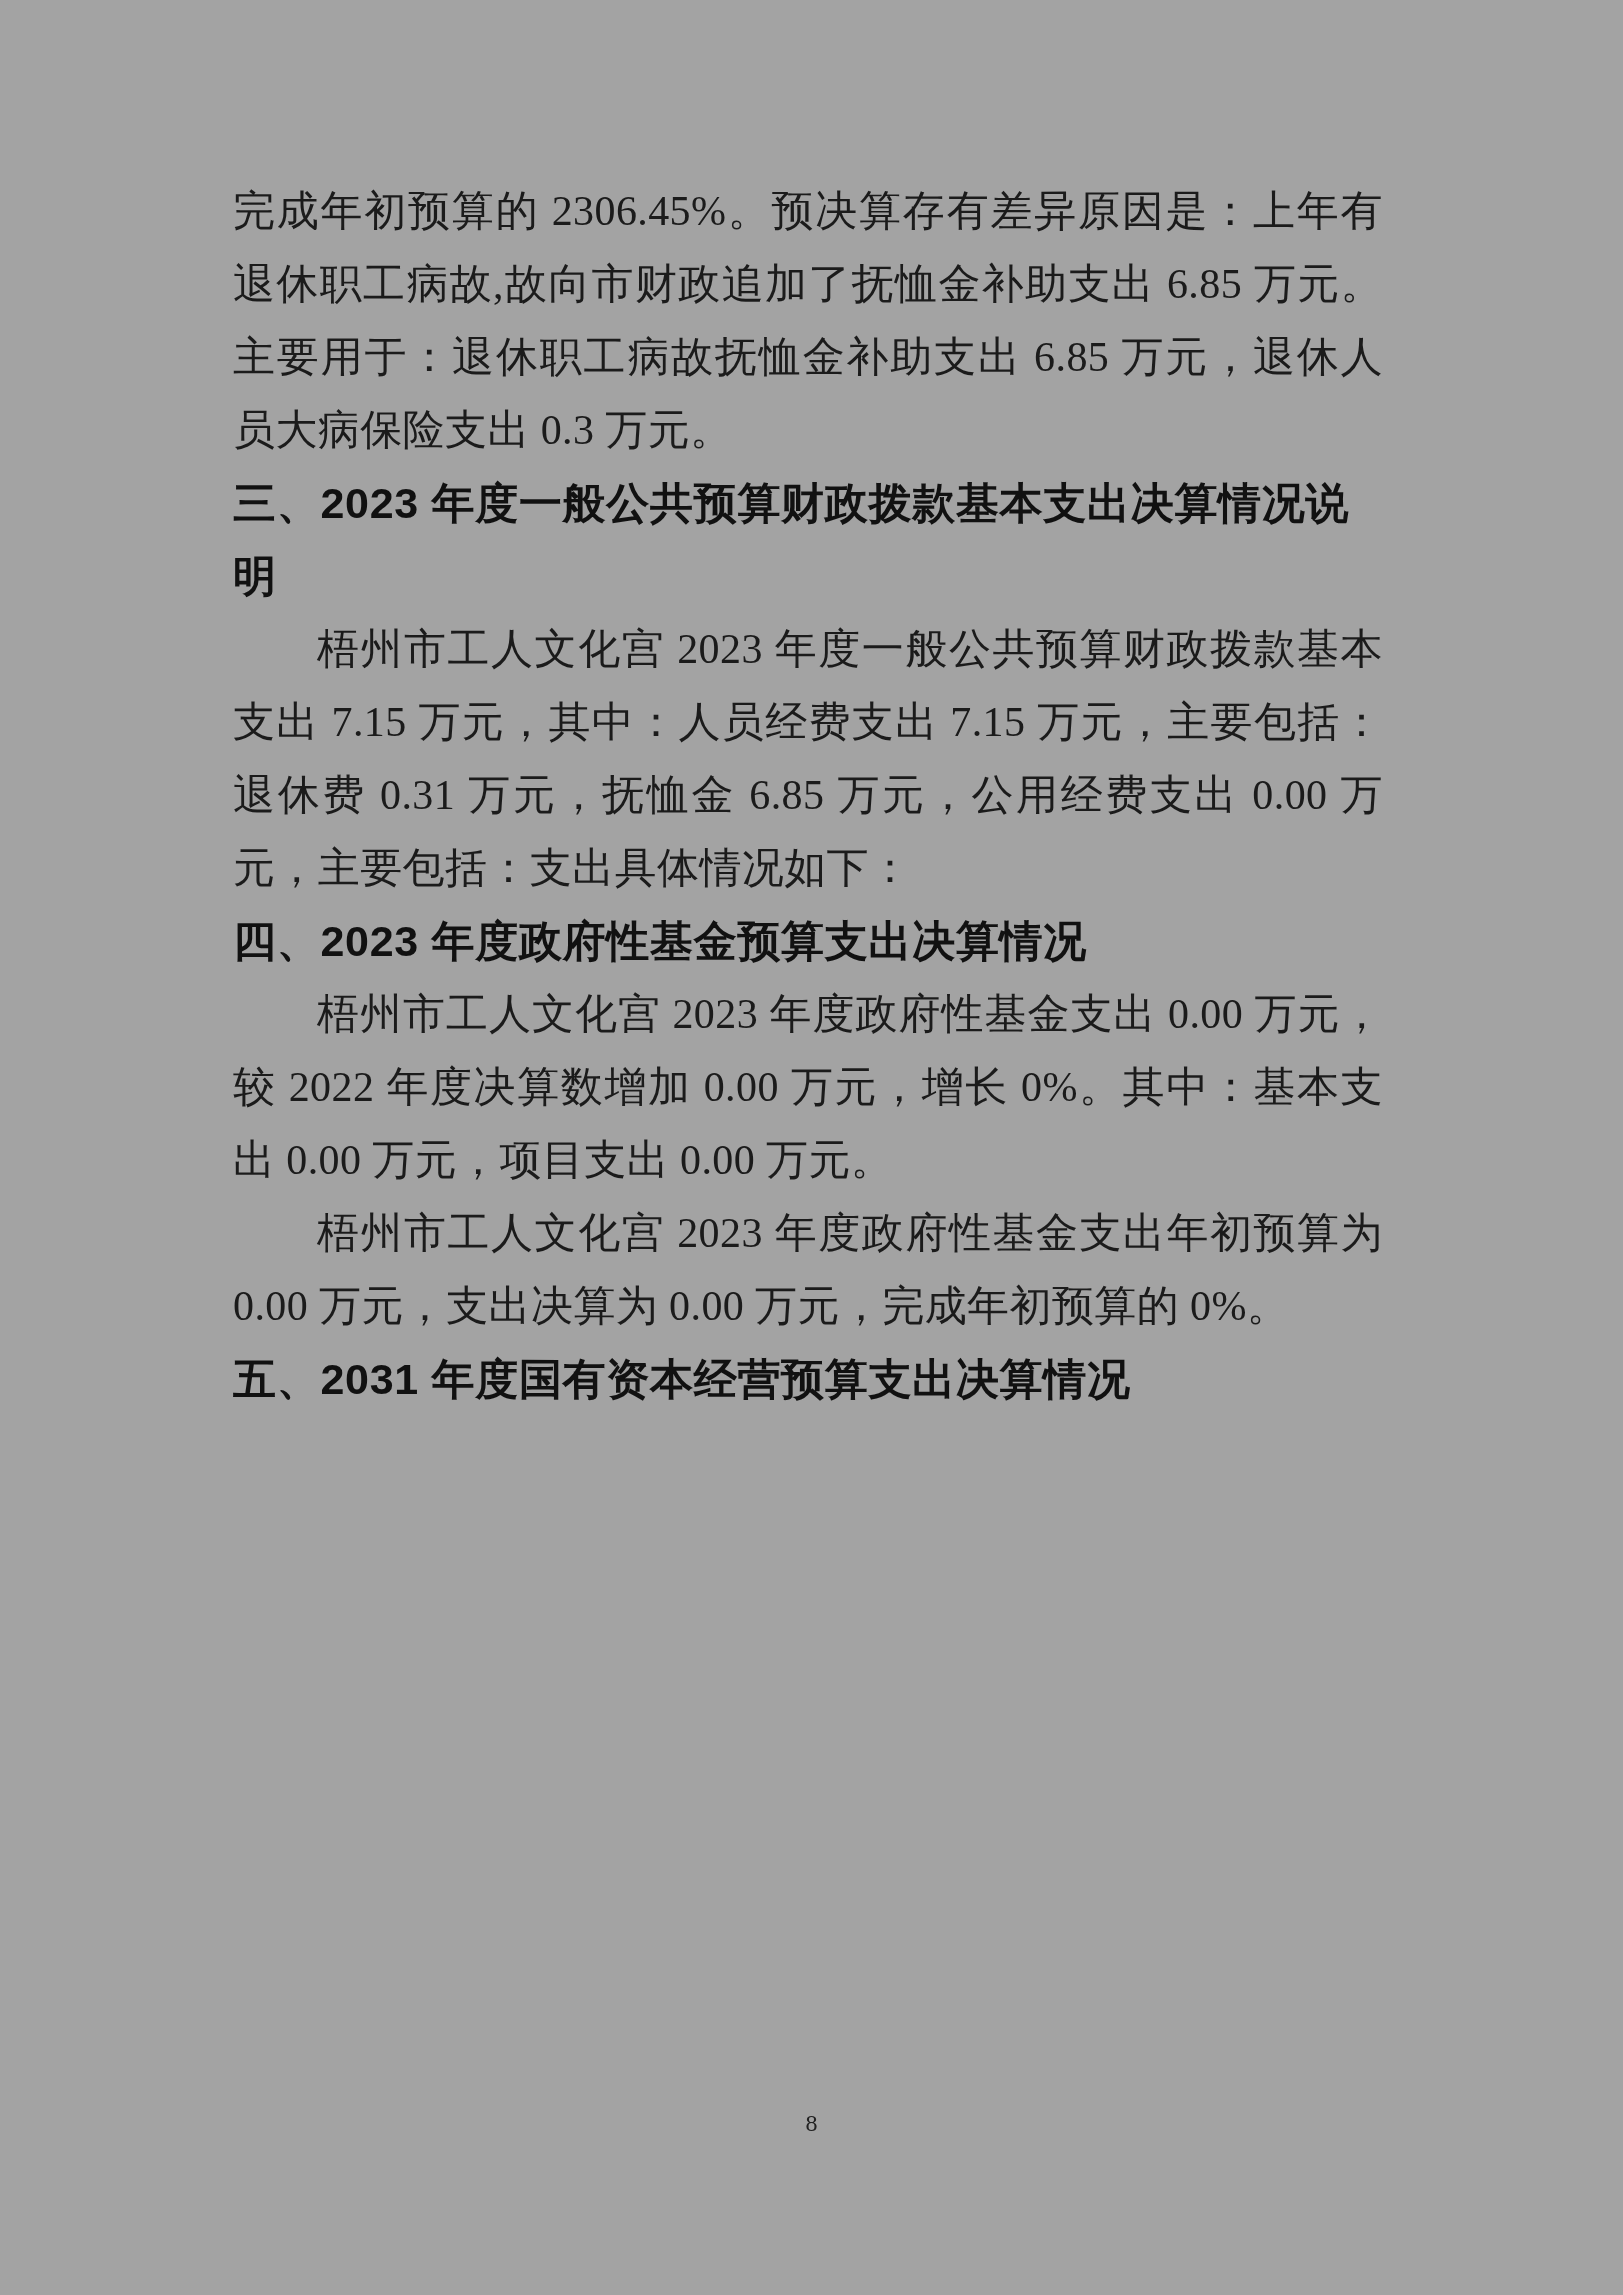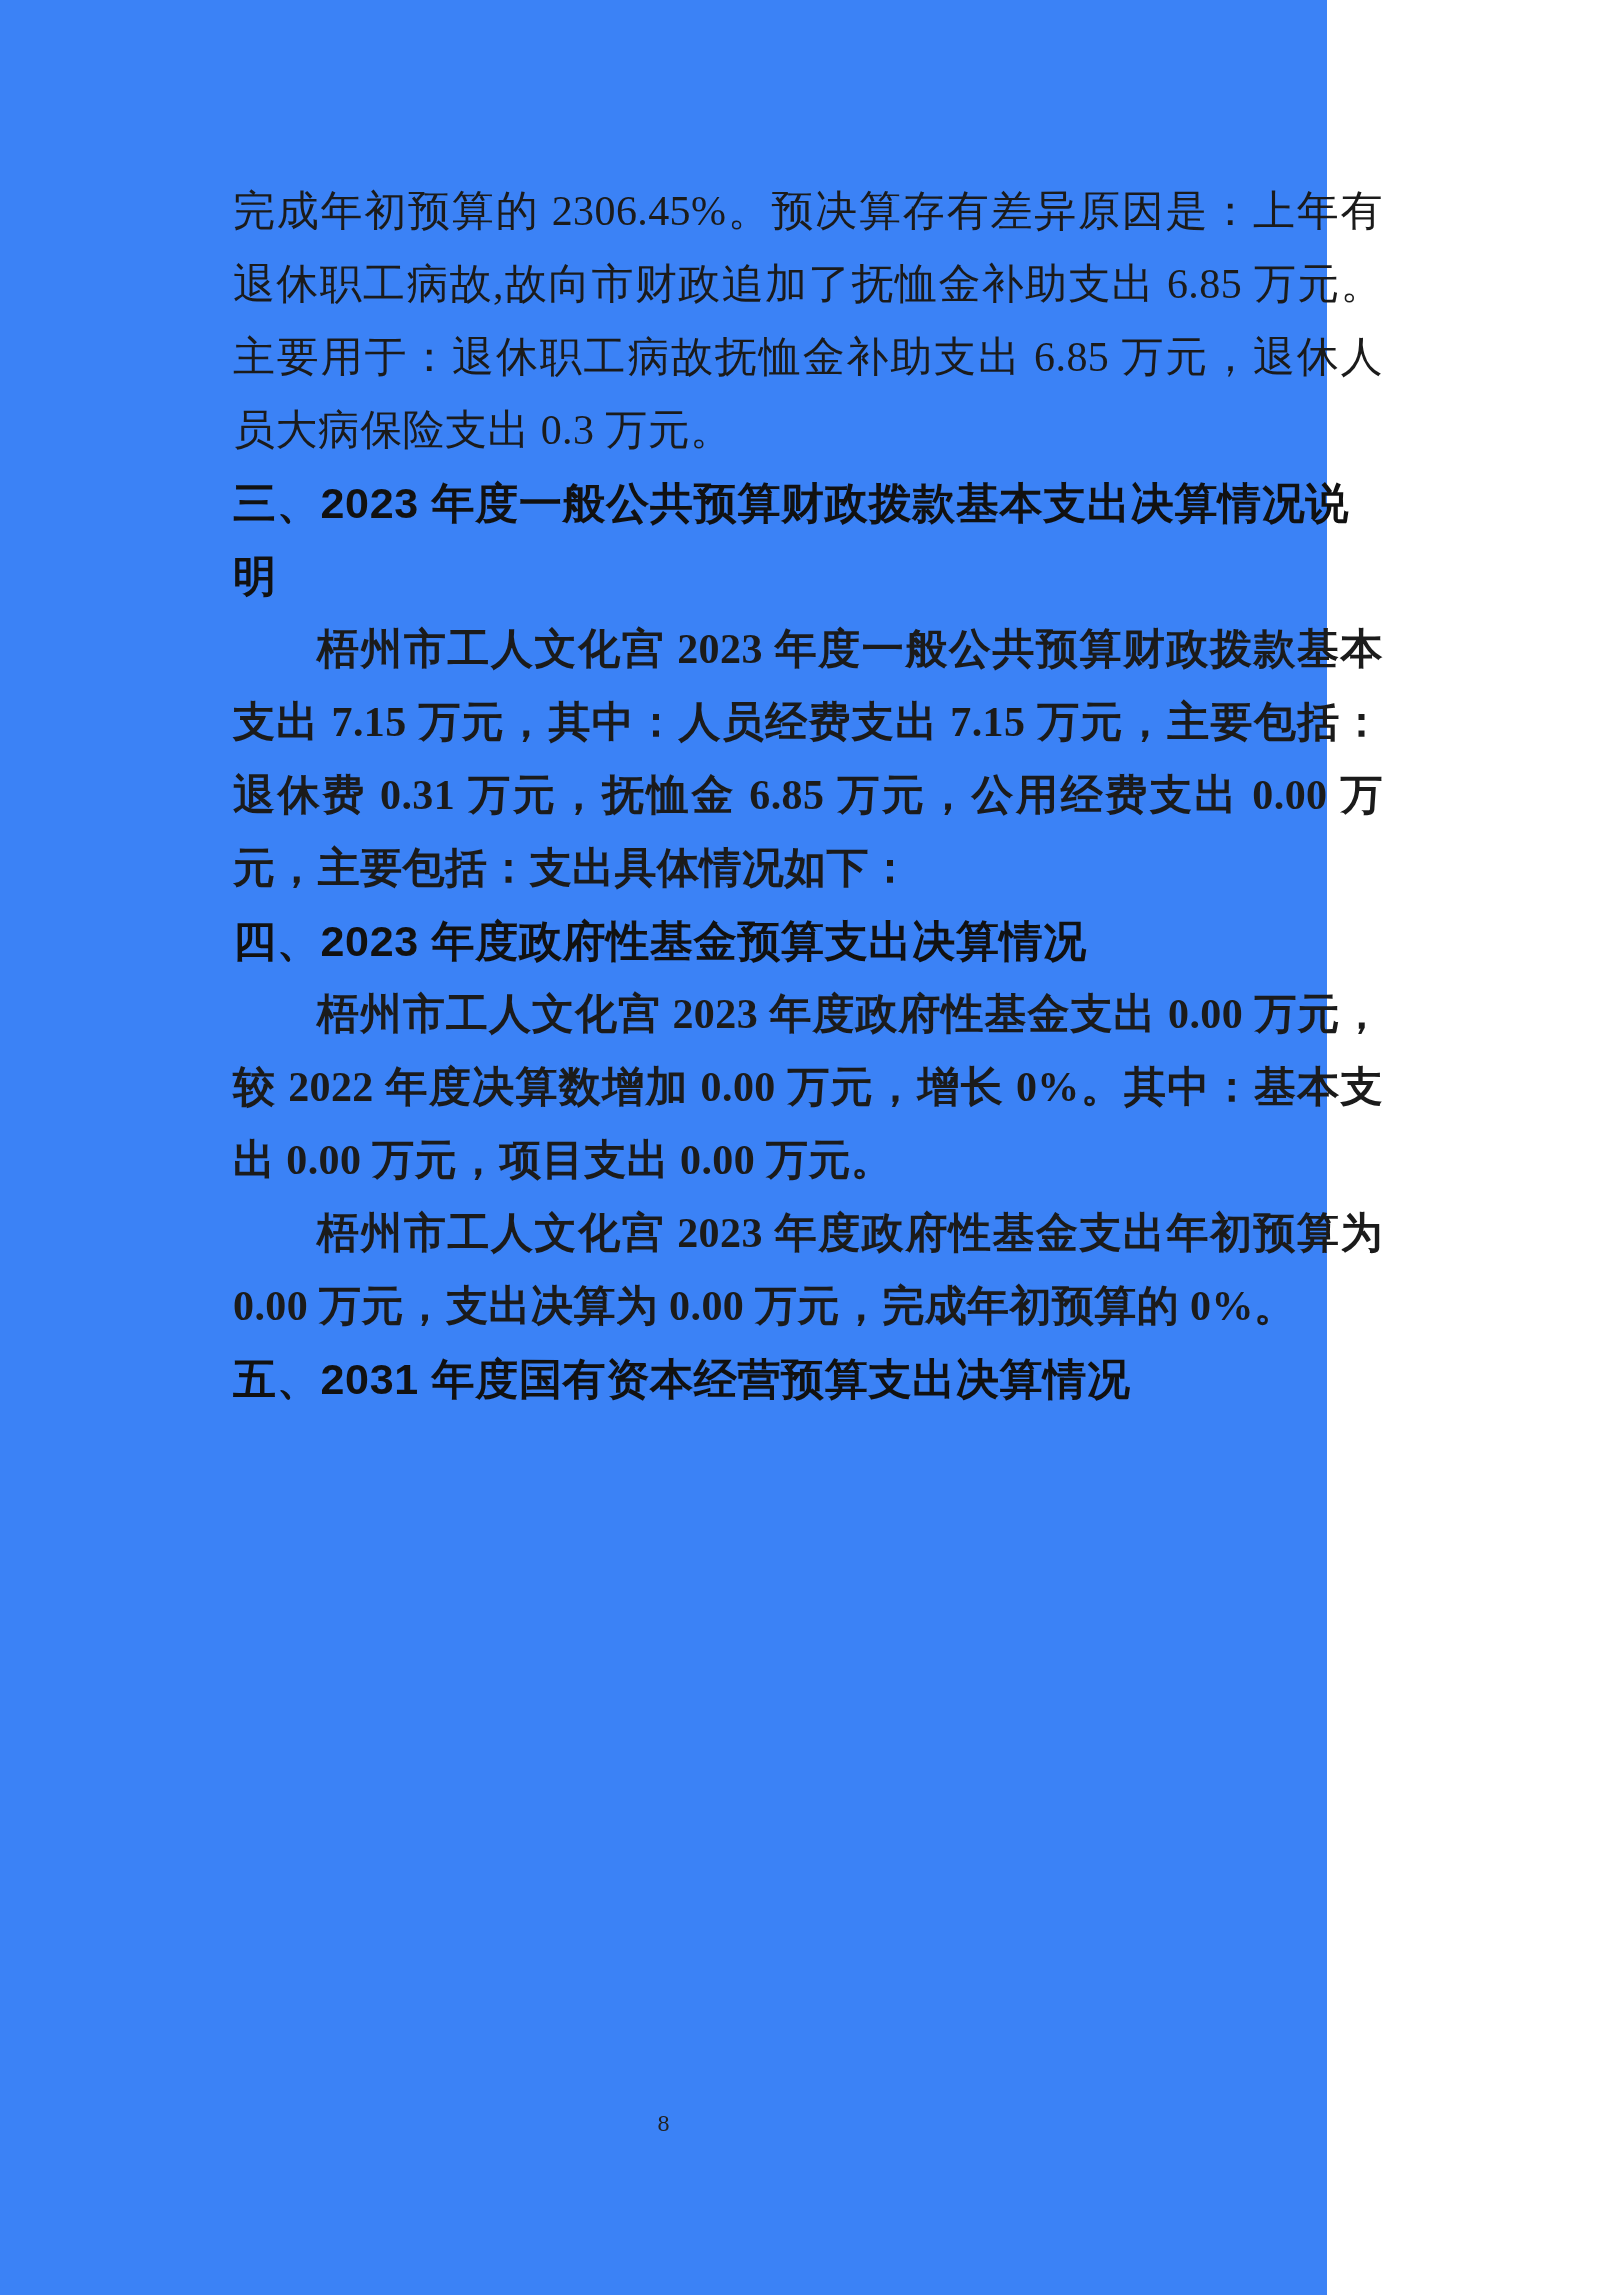--- a/index.html
+++ b/index.html
@@ -12,43 +12,42 @@
     height: 2295px;
     font-family: "Liberation Serif", "DejaVu Serif", serif;
     color: #1a1a1a;
     position: relative;
     overflow: hidden;
   }
   .page {
     position: absolute;
     top: 0;
     left: 0;
-    width: 1327px;
+    width: 1623px;
     height: 2295px;
-    background: #3b82f6;
+    background: #a3a3a3;
   }
   .content {
     position: absolute;
     left: 233px;
     top: 175px;
     width: 1150px;
   }
   p.body-text {
     margin: 0 0 0 0;
     font-size: 42px;
     line-height: 73px;
     text-align: justify;
     text-justify: inter-ideograph;
     letter-spacing: 0.4px;
     font-family: "Liberation Serif", "DejaVu Serif", serif;
     color: #1b1b1b;
   }
   p.indent {
     text-indent: 84px;
-    font-weight: bold;
   }
   h2.section-heading {
     margin: 0;
     font-size: 43px;
     line-height: 73px;
     font-weight: bold;
     letter-spacing: 0.7px;
     font-family: Liberation Sans, sans-serif;
     color: #111111;
   }

